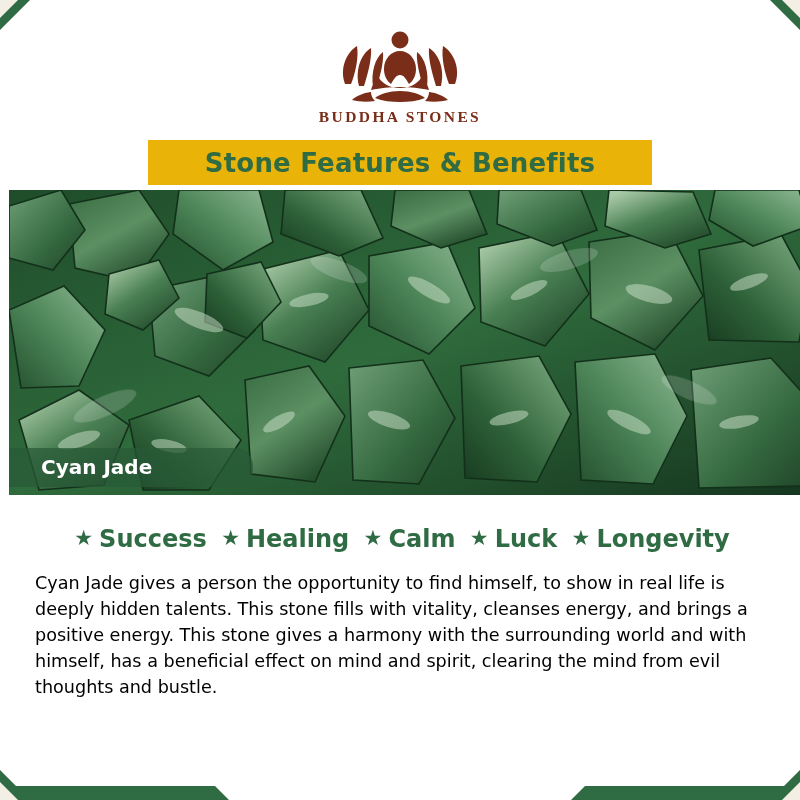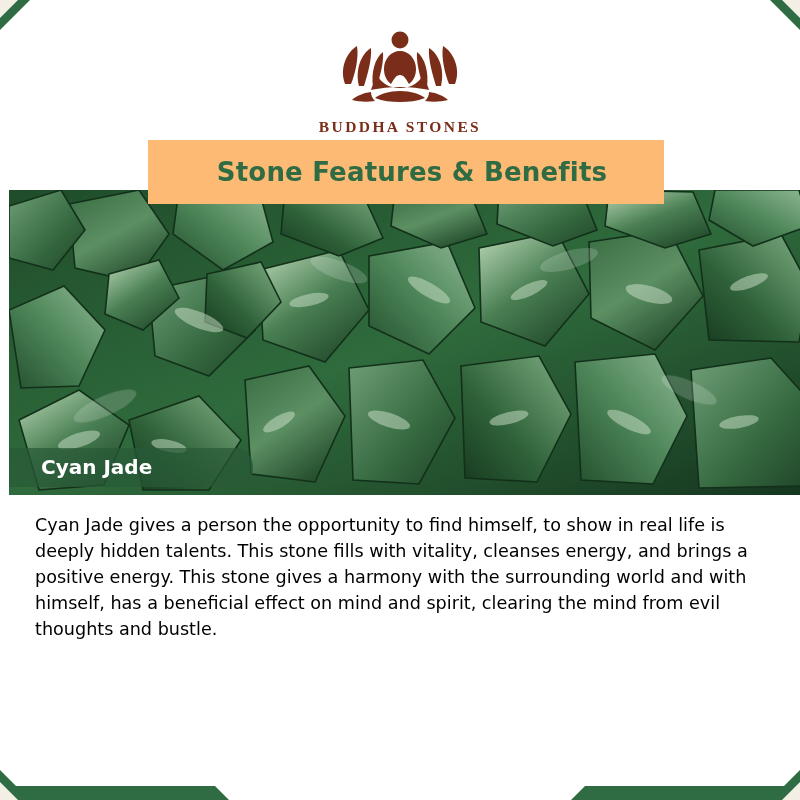--- a/index.html
+++ b/index.html
@@ -87,41 +87,40 @@
     width: 800px;
     text-align: center;
   }
   .logo-mark {
     display: block;
     margin: 0 auto;
     width: 150px;
     height: 82px;
   }
   .logo-text {
-    margin-top: 12px;
+    margin-top: 2px;
     font-size: 15.5px;
     letter-spacing: 2.4px;
     color: #7a2d18;
     font-weight: bold;
     font-family: "Liberation Serif", serif;
   }
 
   
   .headline-bar {
     position: absolute;
     top: 140px;
     left: 148px;
     width: 504px;
-    height: 64px;
-    background: #fdba74;
+    height: 45px;
+    background: #eab308;
     display: flex;
     align-items: center;
     justify-content: center;
     z-index: 4;
-    padding-left: 12px;
   }
   .headline-bar .headline {
     font-family: "DejaVu Sans", sans-serif;
     font-weight: bold;
     font-size: 26px;
     color: #2f6b43;
     letter-spacing: 0.2px;
     white-space: nowrap;
   }
   .headline-left-fill, .headline-right-fill {
@@ -362,20 +361,27 @@
         <ellipse cx="330" cy="80" rx="30" ry="9" transform="rotate(20 330 80)"></ellipse>
         <ellipse cx="560" cy="70" rx="30" ry="9" transform="rotate(-16 560 70)"></ellipse>
         <ellipse cx="680" cy="200" rx="30" ry="9" transform="rotate(24 680 200)"></ellipse>
       </g>
     </svg>
 
     <div class="stone-label">Cyan Jade</div>
   </div>
 
   <div class="content">
+    <div class="benefits">
+      <span class="star">★</span><span class="word">Success</span>
+      <span class="star">★</span><span class="word">Healing</span>
+      <span class="star">★</span><span class="word">Calm</span>
+      <span class="star">★</span><span class="word">Luck</span>
+      <span class="star">★</span><span class="word">Longevity</span>
+    </div>
 
     <p class="description">Cyan Jade gives a person the opportunity to find himself, to show in real life is deeply hidden talents. This stone fills with vitality, cleanses energy, and brings a positive energy. This stone gives a harmony with the surrounding world and with himself, has a beneficial effect on mind and spirit, clearing the mind from evil thoughts and bustle.</p>
   </div>
 
   <div class="edge-strip-left"></div>
   <div class="edge-strip-right"></div>
 
 </div>
 
 </body></html>

